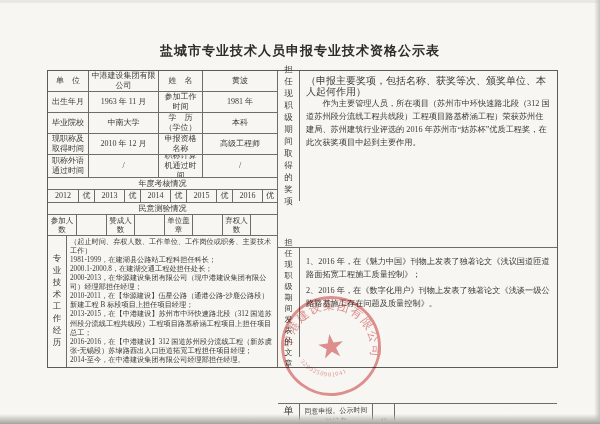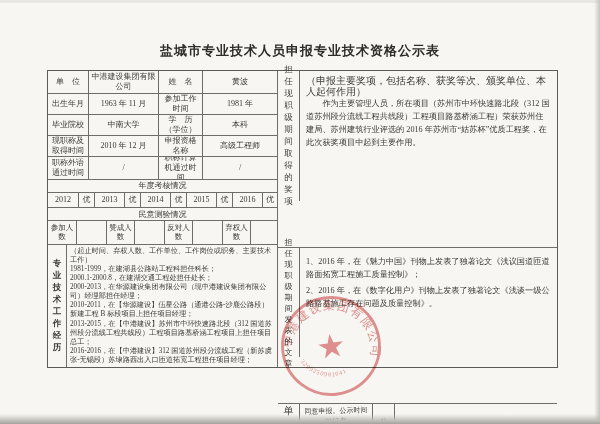--- a/index.html
+++ b/index.html
@@ -24,21 +24,21 @@
   .lc{
     display:flex; align-items:center; justify-content:center; text-align:center;
     font-size:8px; line-height:1.25; padding:0 2px; overflow:hidden;
   }
   .bl{border-left:1px solid #6e6e67;}
   .c1{width:40px;} .c2{width:70px;} .c3{width:44px;} .c4{flex:1;}
   .hdr{flex:1; font-size:8px; display:flex; align-items:center; justify-content:center;}
   .yc{width:30px;} .oc{width:16px;} .ycl{flex:1;}
   .pc{width:28px; font-size:7.5px;} .pe{width:30px;} .pel{flex:1;}
   .vcol{width:22px; display:flex; align-items:center; justify-content:center; border-right:1px solid #6e6e67;}
-  .vcol-l{width:19px; display:flex; align-items:center; justify-content:center; border-right:1px solid #6e6e67;font-weight:bold;}
+  .vcol-l{width:19px; display:flex; align-items:center; justify-content:center; border-right:1px solid #6e6e67;}
   .vtxt{width:10px; word-break:break-all; text-align:center; font-size:8.5px;}
   .exp-body{flex:1; padding:2px 3px; font-size:7.2px; line-height:9.1px; text-align:left;}
   .sec{display:flex;}
   .sec + .sec{border-top:1px solid #6e6e67;}
   .secA{height:130px;} .secB{height:110px;} .secC{flex:1;}
   .rc{flex:1; padding:4px 6px 2px 6px; font-size:8.2px; text-align:left; overflow:hidden;}
   .note{font-size:10px; line-height:11px;}
   .award-body{line-height:13px; text-indent:2em;}
   .art{margin-top:4px; line-height:12.5px;}
   .rec-cell{width:73px; border-right:1px solid #6e6e67; padding:3px 2px; font-size:7px;
@@ -113,37 +113,38 @@
         <div class="lc ycl bl">优</div>
       </div>
       <div class="lrow" style="height:14px">
         <div class="hdr">民意测验情况</div>
       </div>
       <div class="lrow" style="height:26px">
         <div class="lc pc">参加人数</div>
         <div class="lc pe bl"></div>
         <div class="lc pc bl">赞成人数</div>
         <div class="lc pe bl"></div>
-        <div class="lc pc bl">反对人数</div>
+        <div class="lc pc bl">单位盖章</div>
         <div class="lc pe bl"></div>
         <div class="lc pc bl">弃权人数</div>
         <div class="lc pel bl"></div>
       </div>
       <div class="lrow" style="flex:1">
         <div class="vcol-l">
           <div class="vtxt">专业技术工作经历</div>
         </div>
         <div class="exp-body">
           <div>（起止时间、弃权人数、工作单位、工作岗位或职务、主要技术工作）</div>
           <div>1981-1999，在建湖县公路站工程科担任科长；</div>
           <div>2000.1-2000.8，在建湖交通工程处担任处长；</div>
           <div>2000-2013，在华源建设集团有限公司（现中港建设集团有限公司）经理部担任经理；</div>
           <div>2010-2011，在【华源建设】伍星公路（通港公路-沙鹿公路段）新建工程 B 标段项目上担任项目经理；</div>
           <div>2013-2015，在【中港建设】苏州市中环快速路北段（312 国道苏州段分流线工程共线段）工程项目路基桥涵工程项目上担任项目总工；</div>
           <div>2016-2016，在【中港建设】312 国道苏州段分流线工程（新苏虞张-无锡段）苏埭路西出入口匝道拓宽工程担任项目经理；</div>
+          <div>2014-至今，在中港建设集团有限公司经理部担任经理。</div>
         </div>
       </div>
     </div>
 
     <div class="half-r">
       <div class="sec secA">
         <div class="vcol">
           <div class="vtxt">担任现职级期间取得的奖项</div>
         </div>
         <div class="rc">

